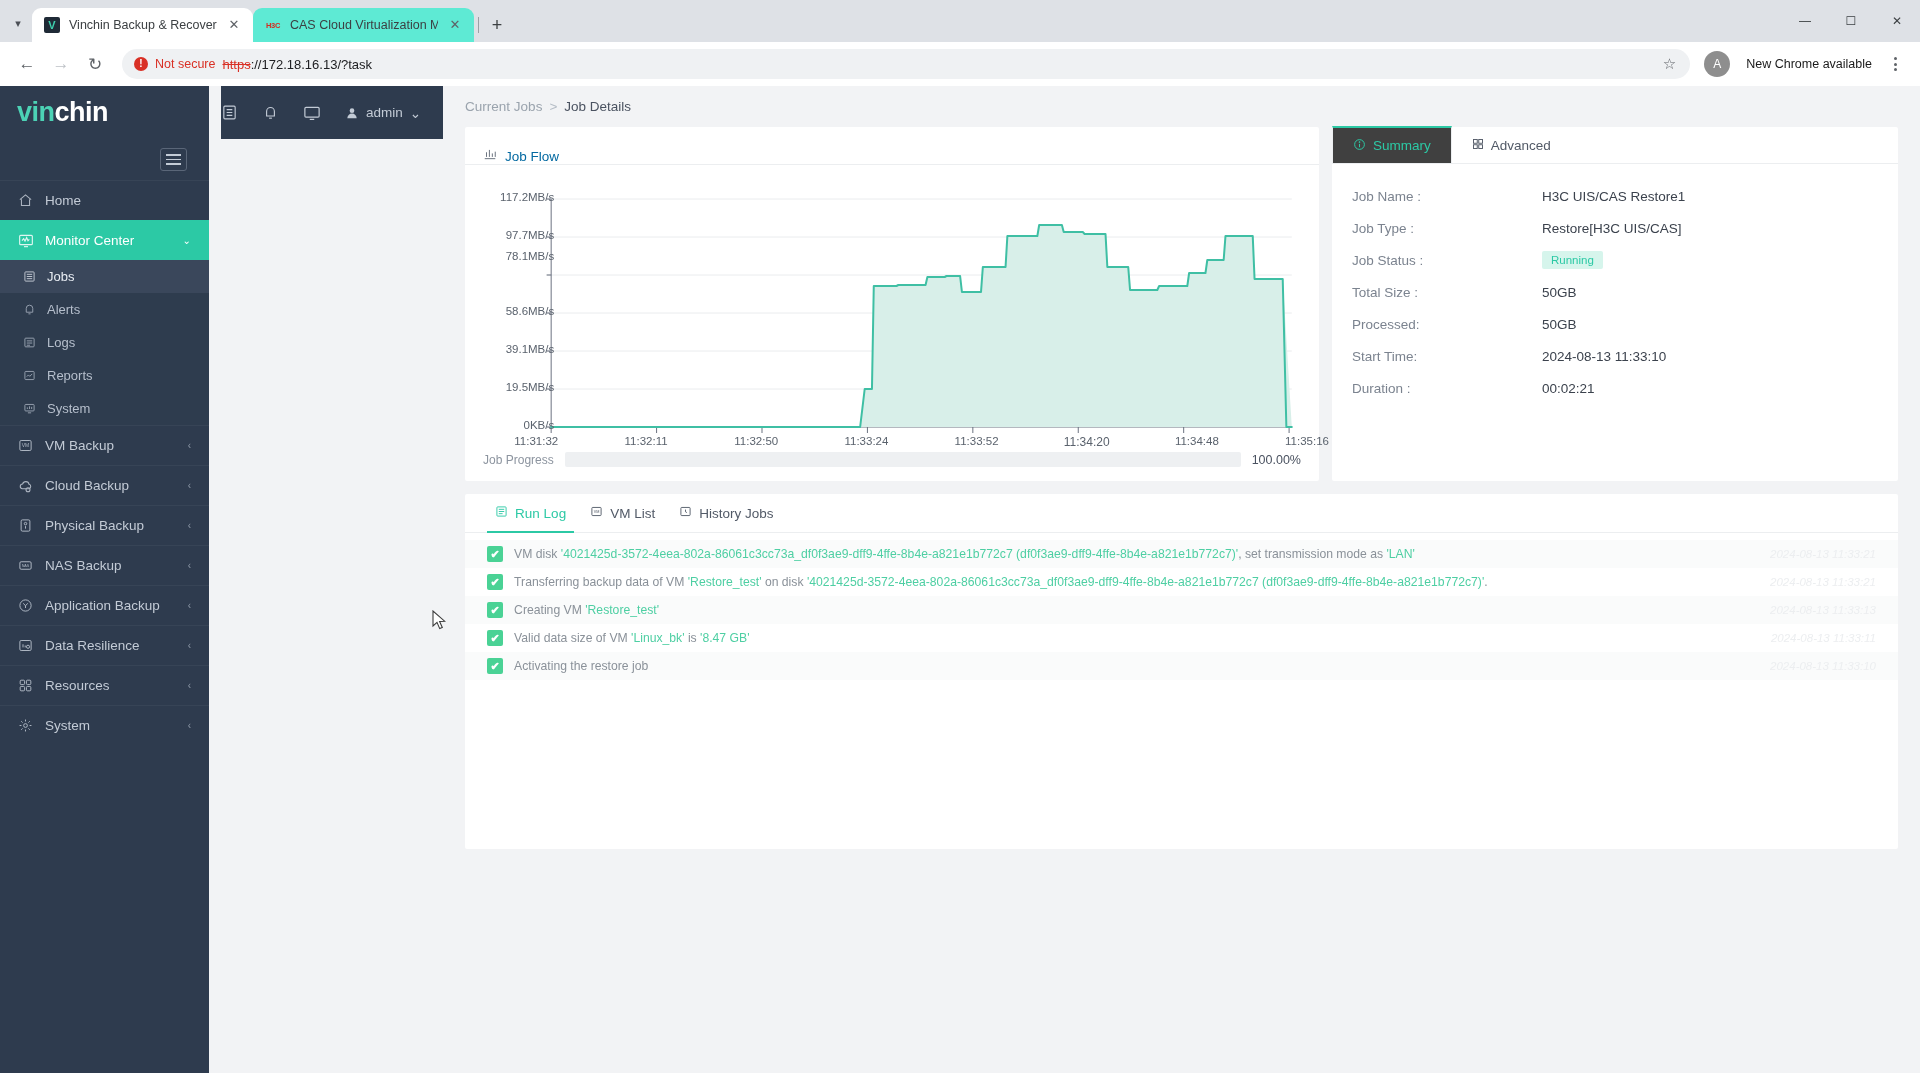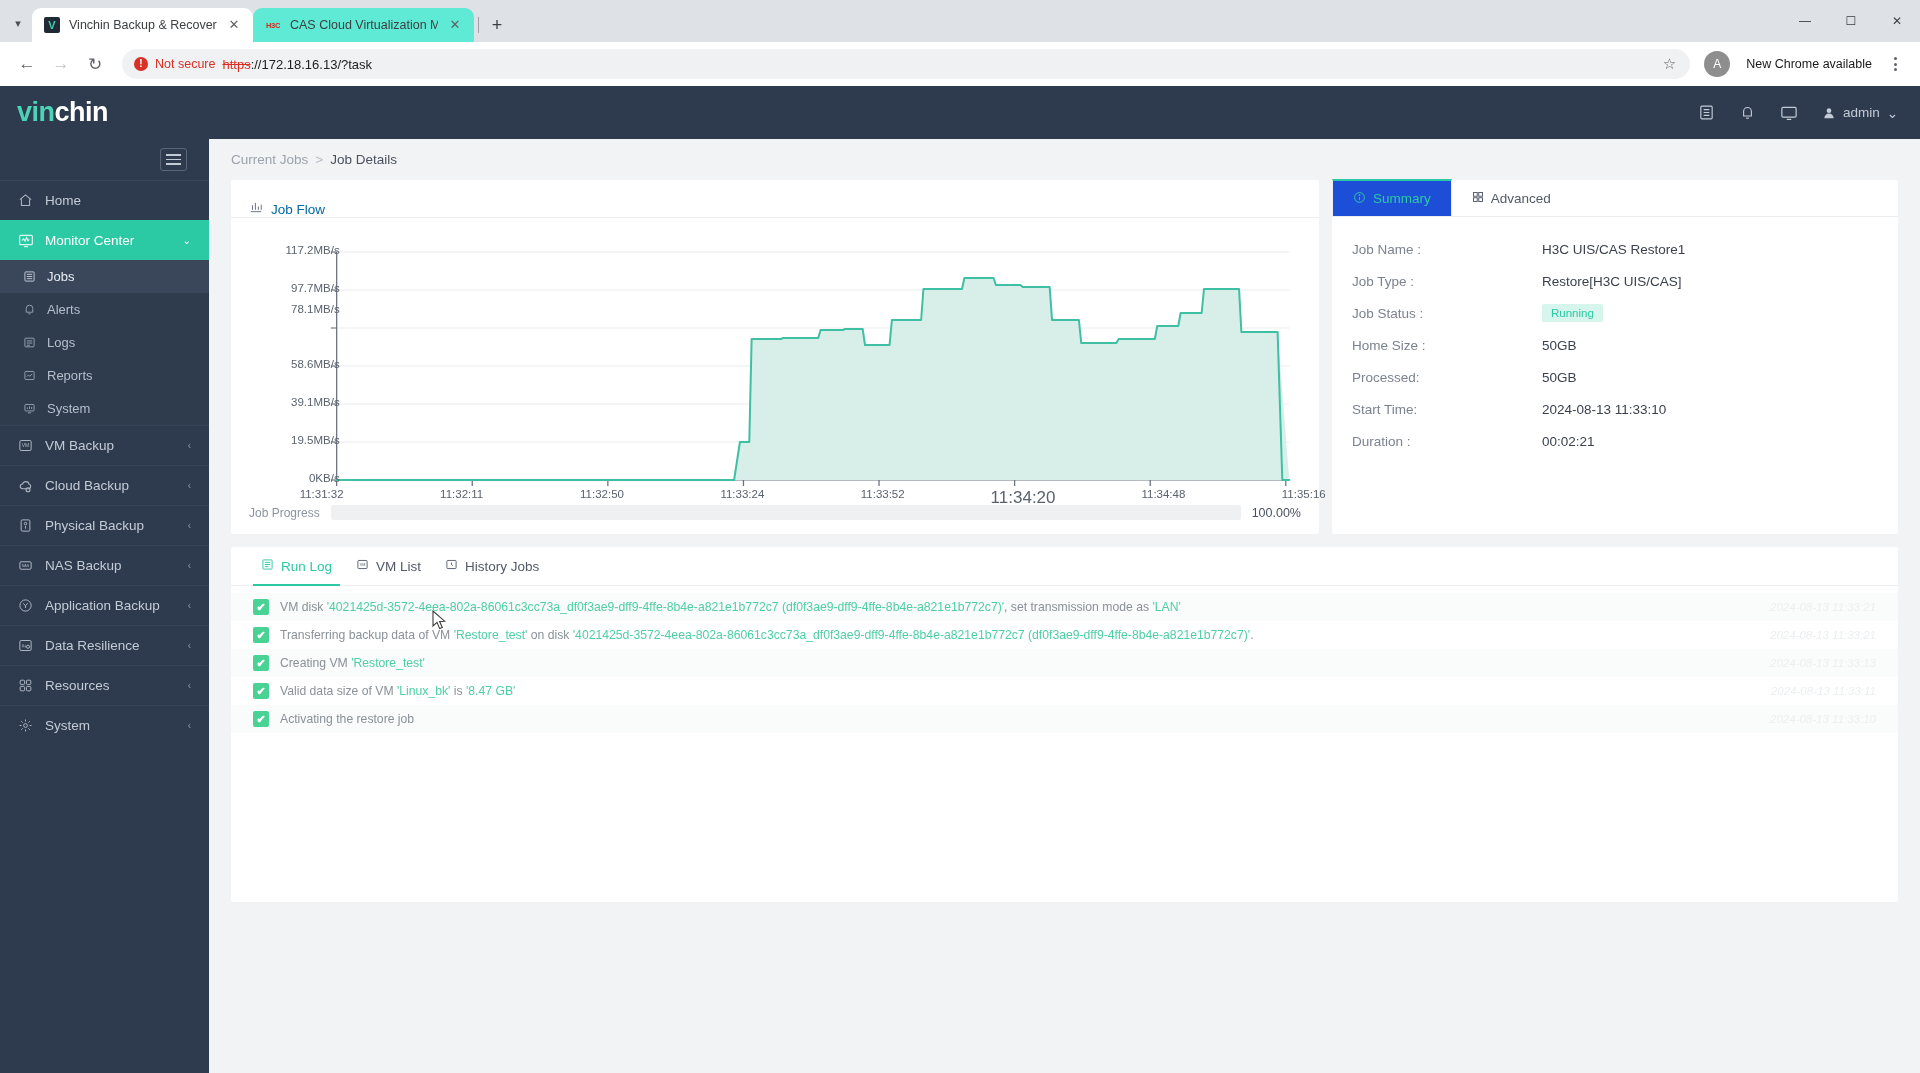--- a/index.html
+++ b/index.html
@@ -122,21 +122,21 @@
   .sub-item {
     height: 33px; display: flex; align-items: center; gap: 10px;
     padding-left: 22px; color: #b6bfcc; font-size: 13px;
   }
   .sub-item.cur { background: #3a475b; color: #e9eef4; }
   .sub-item .ico { width: 15px; flex: 0 0 15px; display: flex;
     align-items: center; justify-content: center; opacity: .8; }
   .sub-block { background: #32405338; }
 
   
-  .main { flex: 1; display: flex; flex-direction: column; min-width: 0; }
+  .main { flex: 1; display: flex; flex-direction: row; min-width: 0; margin-left: 12px; }
   .topbar {
     height: 53px; background: #2e3b4e; display: flex; align-items: center;
     justify-content: flex-end; padding-right: 22px; gap: 24px; color: #c3cbd6;
   }
   .topbar .tb-ico { font-size: 17px; display: flex; align-items: center; }
   .tb-user { display: flex; align-items: center; gap: 7px; font-size: 13.5px; }
 
   .content { flex: 1; background: #f2f3f5; padding: 0 22px 0 22px; overflow: hidden; }
   .breadcrumb {
     height: 41px; display: flex; align-items: center; font-size: 13.5px;
@@ -180,21 +180,21 @@
   .summary { width: 566px; flex: 0 0 566px; height: 354px;
     display: flex; flex-direction: column; }
   .sum-tabs { display: flex; height: 37px; border-bottom: 1px solid #eceef0; }
   .sum-tab {
     display: flex; align-items: center; gap: 7px; padding: 0 20px;
     font-size: 13.5px; color: #525a67; height: 100%;
   }
   .sum-tab.active {
     color: #2cc9a5; border-top: 2px solid #2cc9a5;
     border-left: 1px solid #eceef0; border-right: 1px solid #eceef0;
-    background: #1d4ed8; margin-top: -1px; height: calc(100% + 1px);
+    background: #404040; margin-top: -1px; height: calc(100% + 1px);
   }
   .sum-body { padding: 16px 0 0 20px; }
   .sum-row { display: flex; height: 32px; align-items: center; font-size: 13.5px; }
   .sum-key { width: 190px; flex: 0 0 190px; color: #7b838f; }
   .sum-val { color: #3b424d; }
   .badge-running {
     background: #d6f5ec; color: #2cc9a5; font-size: 11.5px;
     padding: 3px 9px; border-radius: 2px;
   }
 
@@ -569,21 +569,21 @@
               <div style="position:absolute; right:calc(100% - 18px - 8.33%); top:128px; font-size:11.5px; color:#5a626d; white-space:nowrap;">58.6MB/s</div>
               <div style="position:absolute; right:calc(100% - 18px - 8.33%); top:166px; font-size:11.5px; color:#5a626d; white-space:nowrap;">39.1MB/s</div>
               <div style="position:absolute; right:calc(100% - 18px - 8.33%); top:204px; font-size:11.5px; color:#5a626d; white-space:nowrap;">19.5MB/s</div>
               <div style="position:absolute; right:calc(100% - 18px - 8.33%); top:242px; font-size:11.5px; color:#5a626d; white-space:nowrap;">0KB/s</div>
 
               <div style="position:absolute; left:8.33%; top:258px; transform:translateX(-50%); font-size:11.5px; color:#5a626d; white-space:nowrap;">11:31:32</div>
               <div style="position:absolute; left:21.2%; top:258px; transform:translateX(-50%); font-size:11.5px; color:#5a626d; white-space:nowrap;">11:32:11</div>
               <div style="position:absolute; left:34.1%; top:258px; transform:translateX(-50%); font-size:11.5px; color:#5a626d; white-space:nowrap;">11:32:50</div>
               <div style="position:absolute; left:47%; top:258px; transform:translateX(-50%); font-size:11.5px; color:#5a626d; white-space:nowrap;">11:33:24</div>
               <div style="position:absolute; left:59.9%; top:258px; transform:translateX(-50%); font-size:11.5px; color:#5a626d; white-space:nowrap;">11:33:52</div>
-              <div style="position:absolute; left:72.8%; top:258px; transform:translateX(-50%); font-size:17px; color:#5a626d; white-space:nowrap;">11:34:20</div>
+              <div style="position:absolute; left:72.8%; top:258px; transform:translateX(-50%); font-size:12px; color:#5a626d; white-space:nowrap;">11:34:20</div>
               <div style="position:absolute; left:85.7%; top:258px; transform:translateX(-50%); font-size:11.5px; color:#5a626d; white-space:nowrap;">11:34:48</div>
               <div style="position:absolute; left:98.6%; top:258px; transform:translateX(-50%); font-size:11.5px; color:#5a626d; white-space:nowrap;">11:35:16</div>
             </div>
           </div>
 
           <div class="progress-row">
             <span class="progress-label">Job Progress</span>
             <span class="progress-track">
               <span class="progress-fill"></span>
             </span>
@@ -623,21 +623,21 @@
             </div>
             <div class="sum-row">
               <span class="sum-key">Job Type :</span>
               <span class="sum-val">Restore[H3C UIS/CAS]</span>
             </div>
             <div class="sum-row">
               <span class="sum-key">Job Status :</span>
               <span class="badge-running">Running</span>
             </div>
             <div class="sum-row">
-              <span class="sum-key">Home Size :</span>
+              <span class="sum-key">Total Size :</span>
               <span class="sum-val">50GB</span>
             </div>
             <div class="sum-row">
               <span class="sum-key">Processed:</span>
               <span class="sum-val">50GB</span>
             </div>
             <div class="sum-row">
               <span class="sum-key">Start Time:</span>
               <span class="sum-val">2024-08-13 11:33:10</span>
             </div>

